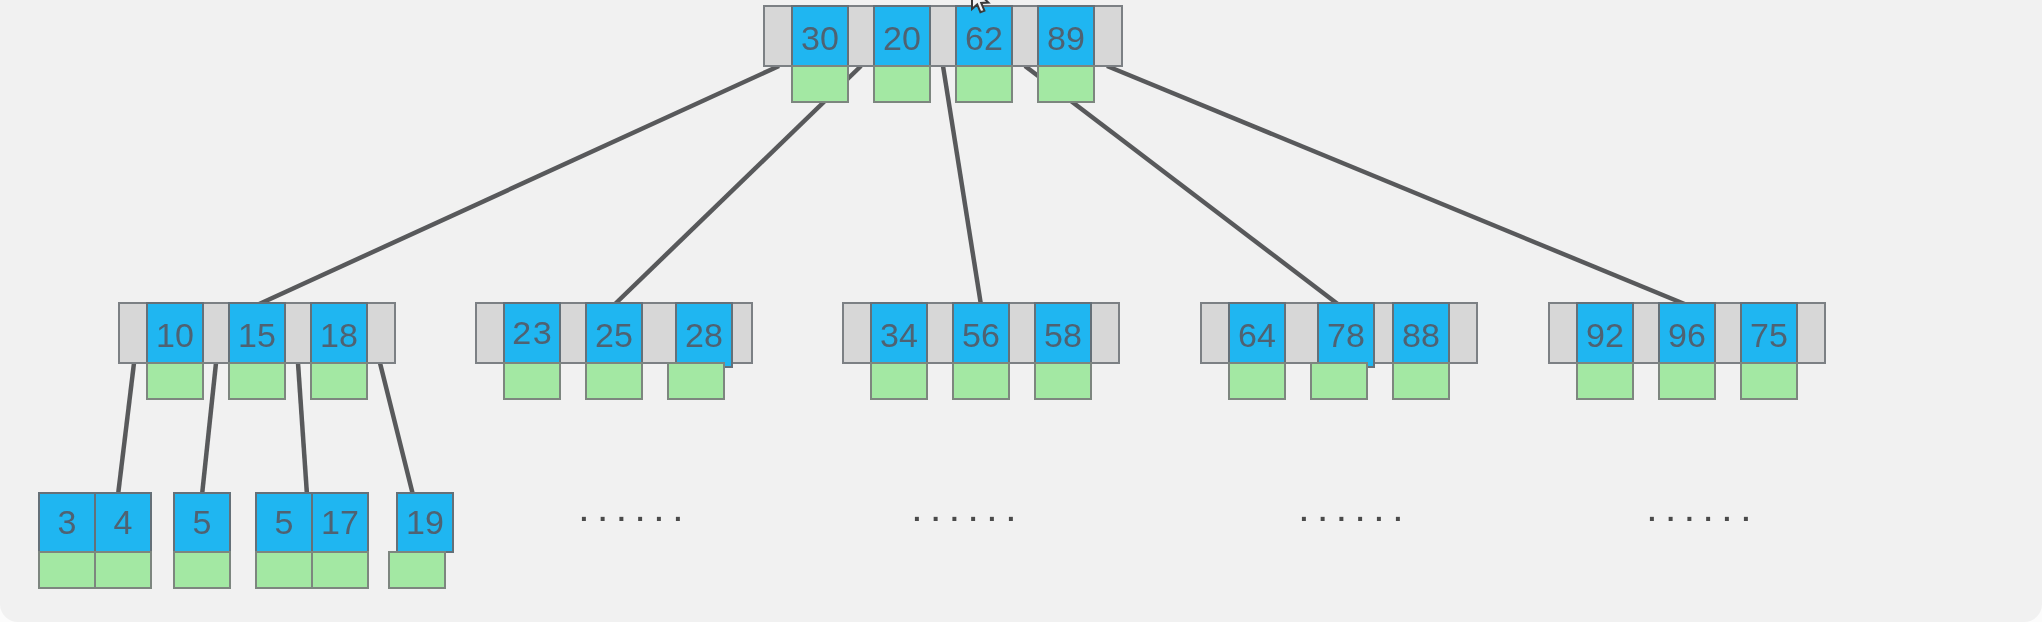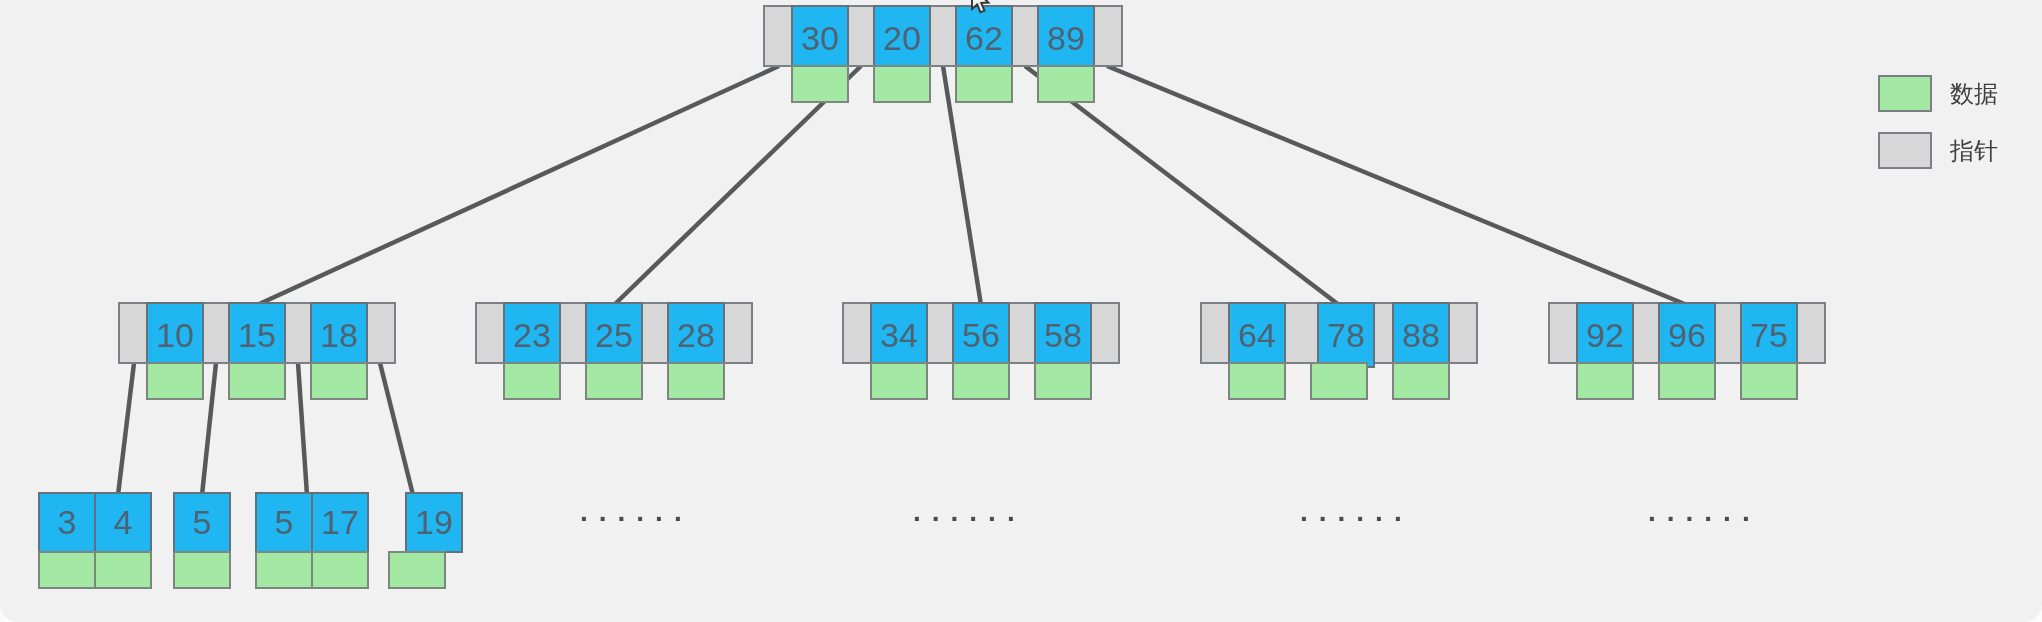--- a/index.html
+++ b/index.html
@@ -99,25 +99,25 @@
           <div class="key-cell" style="left: 190px; top: -2px;">18</div>
           <div class="data-cell" style="left: 190px; top: 58px;"></div>
         </div>
       </div>
       <div class="tnode" style="left: 475px; top: 302px; width: 278px; height: 62px;">
         <div class="ptr-strip">
           <div class="ptr-cell" style="left: -2px;"></div>
           <div class="ptr-cell" style="left: 80px;"></div>
           <div class="ptr-cell" style="left: 162px;"></div>
           <div class="ptr-cell" style="left: 244px;"></div>
-          <div class="key-cell" style="left: 26px; top: -2px;">23</div>
+          <div class="key-cell" style="left: 26px; top: -2px; font-family: Liberation Mono, monospace;">23</div>
           <div class="data-cell" style="left: 26px; top: 58px;"></div>
           <div class="key-cell" style="left: 108px; top: -2px; text-align: center;">25</div>
           <div class="data-cell" style="left: 108px; top: 58px;"></div>
-          <div class="key-cell" style="left: 190px; top: -2px;">28</div>
+          <div class="key-cell" style="left: 198px; top: -2px;">28</div>
           <div class="data-cell" style="left: 190px; top: 58px;"></div>
         </div>
       </div>
       <div class="tnode" style="left: 842px; top: 302px; width: 278px; height: 62px;">
         <div class="ptr-strip">
           <div class="ptr-cell" style="left: -2px;"></div>
           <div class="ptr-cell" style="left: 80px;"></div>
           <div class="ptr-cell" style="left: 162px;"></div>
           <div class="ptr-cell" style="left: 244px;"></div>
           <div class="key-cell" style="left: 26px; top: -2px;">34</div>
@@ -166,38 +166,28 @@
         <div class="key-cell" style="left: 0px; top: 0px;">5</div>
         <div class="data-cell" style="left: 0px; top: 59px;"></div>
       </div>
       <div class="tnode leaf" style="left: 255px; top: 492px; width: 114px; height: 99px;">
         <div class="key-cell" style="left: 0px; top: 0px;">5</div>
         <div class="data-cell" style="left: 0px; top: 59px;"></div>
         <div class="key-cell" style="left: 56px; top: 0px;">17</div>
         <div class="data-cell" style="left: 56px; top: 59px;"></div>
       </div>
       <div class="tnode leaf" style="left: 388px; top: 492px; width: 58px; height: 99px;">
-        <div class="key-cell" style="left: 17px; top: 0px;">19</div>
+        <div class="key-cell" style="left: 8px; top: 0px;">19</div>
         <div class="data-cell" style="left: 0px; top: 59px;"></div>
       </div>
     </div>
 
   <div class="ellipsis" style="left:580px">......</div>
   <div class="ellipsis" style="left:913px">......</div>
   <div class="ellipsis" style="left:1300px">......</div>
   <div class="ellipsis" style="left:1648px">......</div>
 
-  <div id="legend">
-    <div class="legend-row">
-      <span class="swatch green"></span>
-      <span class="legend-label">数据</span>
-    </div>
-    <div class="legend-row">
-      <span class="swatch gray"></span>
-      <span class="legend-label">指针</span>
-    </div>
-  </div>
 
   <svg id="cursor" width="24" height="28" viewBox="0 0 12 14">
     <path d="M1,0 L1,11 L3.6,8.7 L5.2,12.6 L7.2,11.8 L5.6,8 L9.2,7.8 Z" fill="#f4f4f4" stroke="#3a3a3a" stroke-width="1"></path>
   </svg>
 
 </div>
 
 </body></html>

